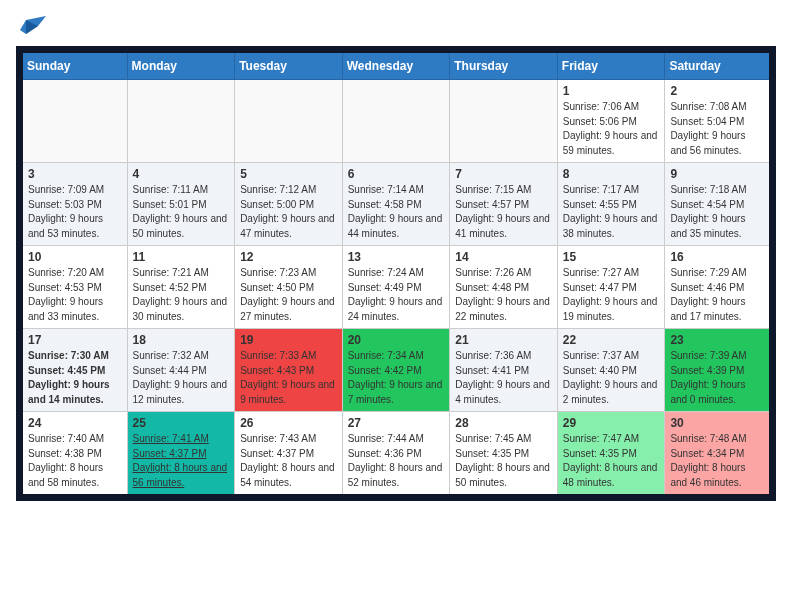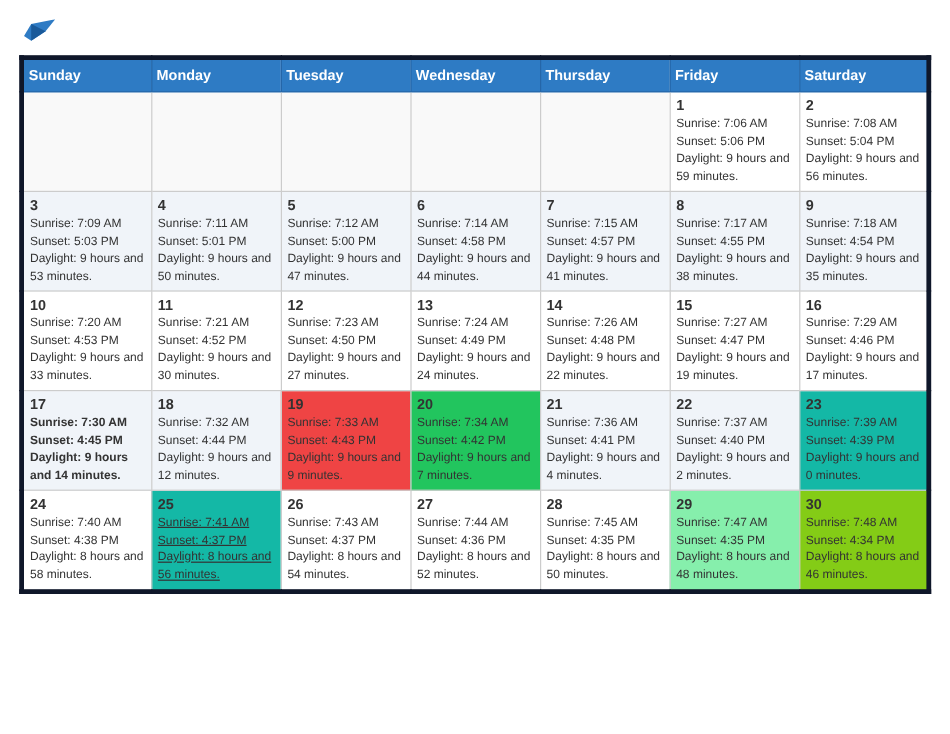--- a/index.html
+++ b/index.html
@@ -29,21 +29,21 @@
       font-weight: bold;
       color: #333;
     }
     .location {
       font-size: 15px;
       color: #555;
     }
     .calendar {
       width: 100%;
       border-collapse: collapse;
-      border: 4px solid #0f172a;
+      border: 7px solid #0f172a;
     }
     .calendar th {
       background: #2e7bc4;
       color: #fff;
       font-size: 12px;
       font-weight: bold;
       padding: 6px 4px;
       text-align: left;
       border: 1px solid #2566a8;
     }
@@ -248,21 +248,21 @@
           <div class="day-info" style="white-space: pre-line;">Sunrise: 7:36 AM
 Sunset: 4:41 PM
 Daylight: 9 hours and 4 minutes.</div>
         </td>
         <td style="background: rgb(240, 244, 249);">
           <span class="day-num">22</span>
           <div class="day-info" style="white-space: pre-line;">Sunrise: 7:37 AM
 Sunset: 4:40 PM
 Daylight: 9 hours and 2 minutes.</div>
         </td>
-        <td style="background: #14b8a6;">
+        <td style="background: #22c55e;">
           <span class="day-num">23</span>
           <div class="day-info" style="white-space: pre-line;">Sunrise: 7:39 AM
 Sunset: 4:39 PM
 Daylight: 9 hours and 0 minutes.</div>
         </td>
       </tr>
       <tr>
         <td style="background: rgb(255, 255, 255);">
           <span class="day-num">24</span>
           <div class="day-info" style="white-space: pre-line;">Sunrise: 7:40 AM
@@ -292,21 +292,21 @@
           <div class="day-info" style="white-space: pre-line;">Sunrise: 7:45 AM
 Sunset: 4:35 PM
 Daylight: 8 hours and 50 minutes.</div>
         </td>
         <td style="background: #86efac;">
           <span class="day-num">29</span>
           <div class="day-info" style="white-space: pre-line;">Sunrise: 7:47 AM
 Sunset: 4:35 PM
 Daylight: 8 hours and 48 minutes.</div>
         </td>
-        <td style="background: #84cc16;">
+        <td style="background: #fca5a5;">
           <span class="day-num">30</span>
           <div class="day-info" style="white-space: pre-line;">Sunrise: 7:48 AM
 Sunset: 4:34 PM
 Daylight: 8 hours and 46 minutes.</div>
         </td>
       </tr>
     </tbody>
 </table>
 
 </body></html>

